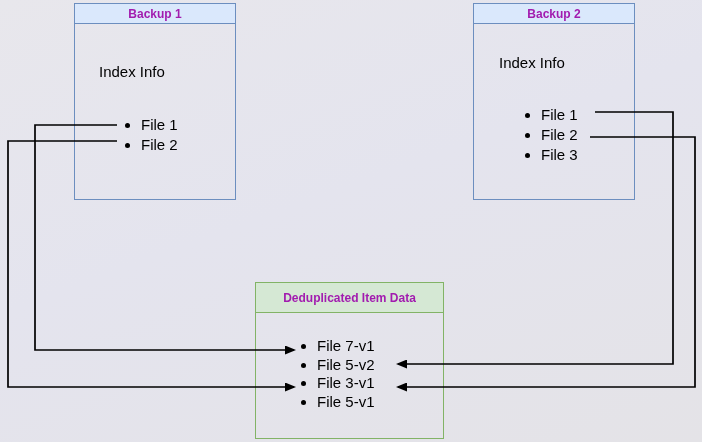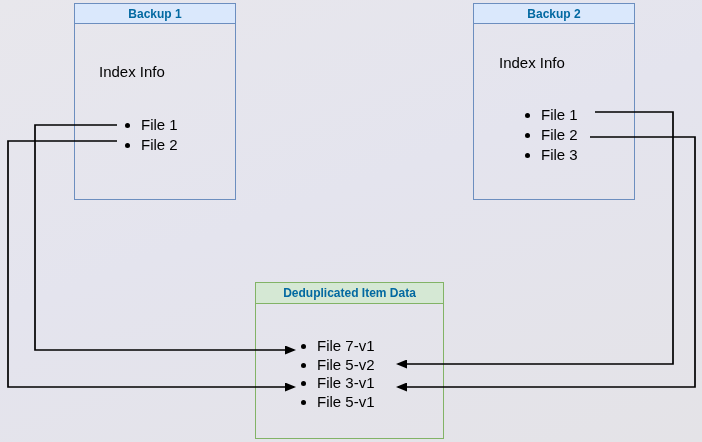--- a/index.html
+++ b/index.html
@@ -20,21 +20,21 @@
   .box{
     position:absolute;
     box-sizing:border-box;
     background:transparent;
   }
   .box .hdr{
     box-sizing:border-box;
     width:100%;
     font-size:12px;
     font-weight:bold;
-    color:#0369a1;
+    color:#a21caf;
     text-align:center;
     display:flex;align-items:center;justify-content:center;
   }
   .box .sub{
     position:absolute;
     font-size:15px;
     color:#000;
     white-space:nowrap;
   }
   .box ul{
@@ -52,21 +52,21 @@
   .blue{border:1.5px solid #6c8ebf;}
   .blue .hdr{height:20px;background:#dae8fc;border-bottom:1.5px solid #6c8ebf;}
   #backup1{left:74px;top:3px;width:162px;height:197px;}
   #backup1 .sub{left:24px;top:59px;}
   #backup1 ul{left:0;top:111px;padding-left:66px;}
   #backup2{left:473px;top:3px;width:162px;height:197px;}
   #backup2 .sub{left:25px;top:50px;}
   #backup2 ul{left:0;top:101px;padding-left:67px;}
   
   .green{border:1.5px solid #82b366;}
-  .green .hdr{height:21px;background:#d5e8d4;border-bottom:1.5px solid #82b366;}
+  .green .hdr{height:30px;background:#d5e8d4;border-bottom:1.5px solid #82b366;}
   #dedup{left:255px;top:282px;width:189px;height:157px;}
   #dedup ul{left:0;top:54px;padding-left:61px;}
   #dedup li{line-height:18.5px;}
 </style>
 </head>
 <body>
 
 <div class="canvas">
 
   <div class="box blue" id="backup1">

